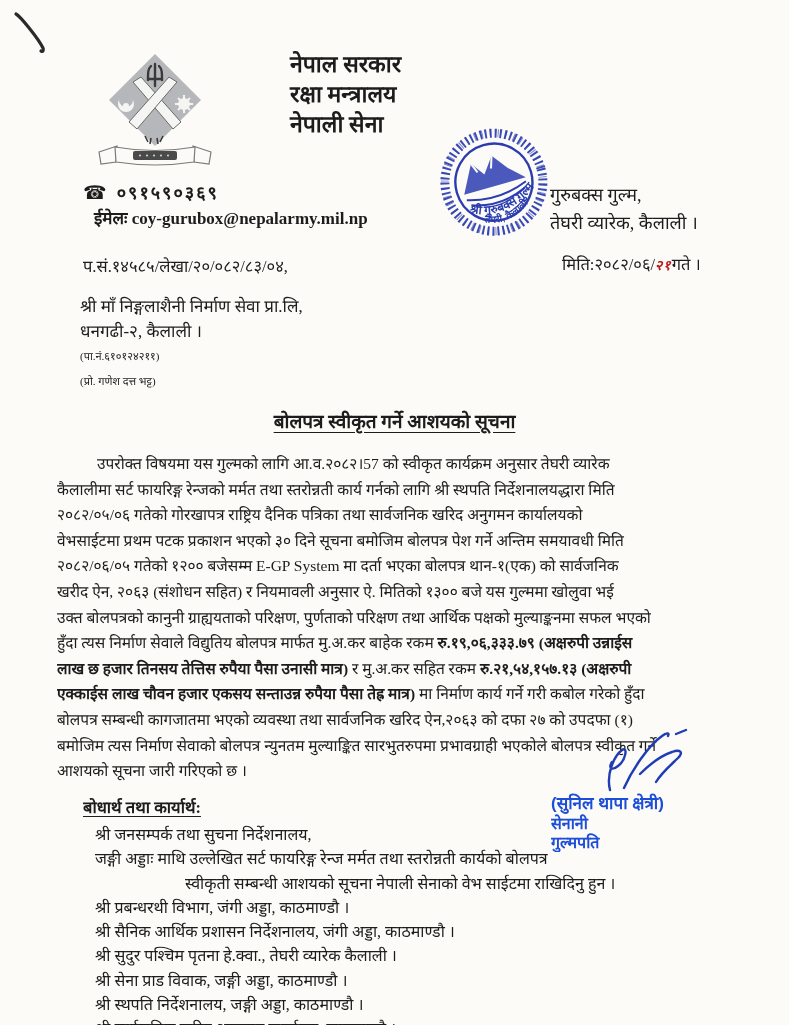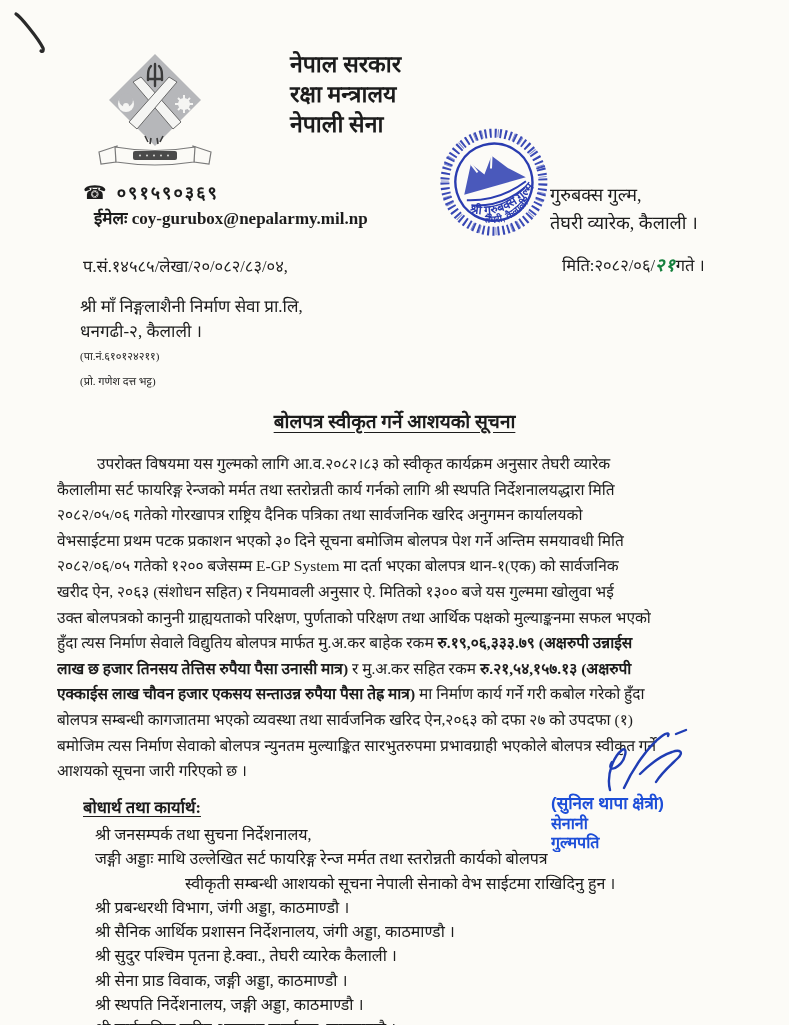--- a/index.html
+++ b/index.html
@@ -24,21 +24,21 @@
   .phone-num{font-weight:700;letter-spacing:2px;font-size:18px;}
   .email-row{left:83px;top:206px;font-size:17px;font-weight:700;}
   .email-label{font-size:17px;margin-left:11px;}
   
   .seal{left:436px;top:124px;width:118px;height:130px;}
   
   .unit-block{left:550px;top:181px;font-size:18px;line-height:28px;}
   
   .ref-num{left:83px;top:254px;font-size:16.5px;}
   .date-row{left:562px;top:252px;font-size:16.5px;}
-  .date-hand{font-style:italic;font-weight:700;font-size:18px;color:#15803d;letter-spacing:1px;}
+  .date-hand{font-style:italic;font-weight:700;font-size:14px;color:#b91c1c;letter-spacing:1px;}
   
   .addr{left:80px;top:294px;font-size:17px;line-height:25px;}
   .addr .small{font-size:11px;}
   
   .title-row{left:0;top:408px;width:789px;text-align:center;}
   .title-text{font-size:19px;font-weight:700;text-decoration:underline;text-underline-offset:4px;}
   
   .body-block{left:57px;top:451px;width:690px;font-size:15.5px;}
   .bline{height:25.6px;line-height:25.6px;white-space:nowrap;overflow:hidden;}
   .bline.first{text-indent:40px;}
@@ -159,21 +159,21 @@
   <div class="nowrap">धनगढी-२, कैलाली ।</div>
   <div class="nowrap small">(पा.नं.६१०१२४२११)</div>
   <div class="nowrap small">(प्रो. गणेश दत्त भट्ट)</div>
 </div>
 
 <div class="abs title-row">
   <span class="title-text">बोलपत्र स्वीकृत गर्ने आशयको सूचना</span>
 </div>
 
 <div class="abs body-block">
-    <div class="bline first"><span>उपरोक्त विषयमा यस गुल्मको लागि आ.व.२०८२।८३ को स्वीकृत कार्यक्रम अनुसार तेघरी व्यारेक</span></div>
+    <div class="bline first"><span>उपरोक्त विषयमा यस गुल्मको लागि आ.व.२०८२।57 को स्वीकृत कार्यक्रम अनुसार तेघरी व्यारेक</span></div>
     <div class="bline"><span>कैलालीमा सर्ट फायरिङ्ग रेन्जको मर्मत तथा स्तरोन्नती कार्य गर्नको लागि श्री स्थपति निर्देशनालयद्धारा मिति</span></div>
     <div class="bline"><span>२०८२/०५/०६ गतेको गोरखापत्र राष्ट्रिय दैनिक पत्रिका तथा सार्वजनिक खरिद अनुगमन कार्यालयको</span></div>
     <div class="bline"><span>वेभसाईटमा प्रथम पटक प्रकाशन भएको ३० दिने सूचना बमोजिम बोलपत्र पेश गर्ने अन्तिम समयावधी मिति</span></div>
     <div class="bline"><span>२०८२/०६/०५ गतेको १२०० बजेसम्म E-GP System  मा दर्ता भएका बोलपत्र थान-१(एक) को सार्वजनिक</span></div>
     <div class="bline"><span>खरीद ऐन, २०६३ (संशोधन सहित) र नियमावली अनुसार ऐ. मितिको १३०० बजे यस गुल्ममा खोलुवा भई</span></div>
     <div class="bline"><span>उक्त बोलपत्रको कानुनी ग्राह्ययताको परिक्षण, पुर्णताको परिक्षण तथा आर्थिक पक्षको मुल्याङ्कनमा सफल भएको</span></div>
     <div class="bline"><span>हुँदा त्यस निर्माण सेवाले विद्युतिय बोलपत्र मार्फत मु.अ.कर बाहेक रकम </span><span class="bold">रु.१९,०६,३३३.७९ (अक्षरुपी उन्नाईस</span></div>
     <div class="bline"><span class="bold">लाख छ हजार तिनसय तेत्तिस रुपैया पैसा उनासी मात्र)</span><span> र मु.अ.कर सहित रकम </span><span class="bold">रु.२१,५४,१५७.१३ (अक्षरुपी</span></div>
     <div class="bline"><span class="bold">एक्काईस लाख चौवन हजार एकसय सन्ताउन्न रुपैया पैसा तेह्र मात्र)</span><span> मा निर्माण कार्य गर्ने गरी कबोल गरेको हुँदा</span></div>
     <div class="bline"><span>बोलपत्र सम्बन्धी कागजातमा भएको व्यवस्था तथा सार्वजनिक खरिद ऐन,२०६३ को दफा २७ को उपदफा (१)</span></div>

